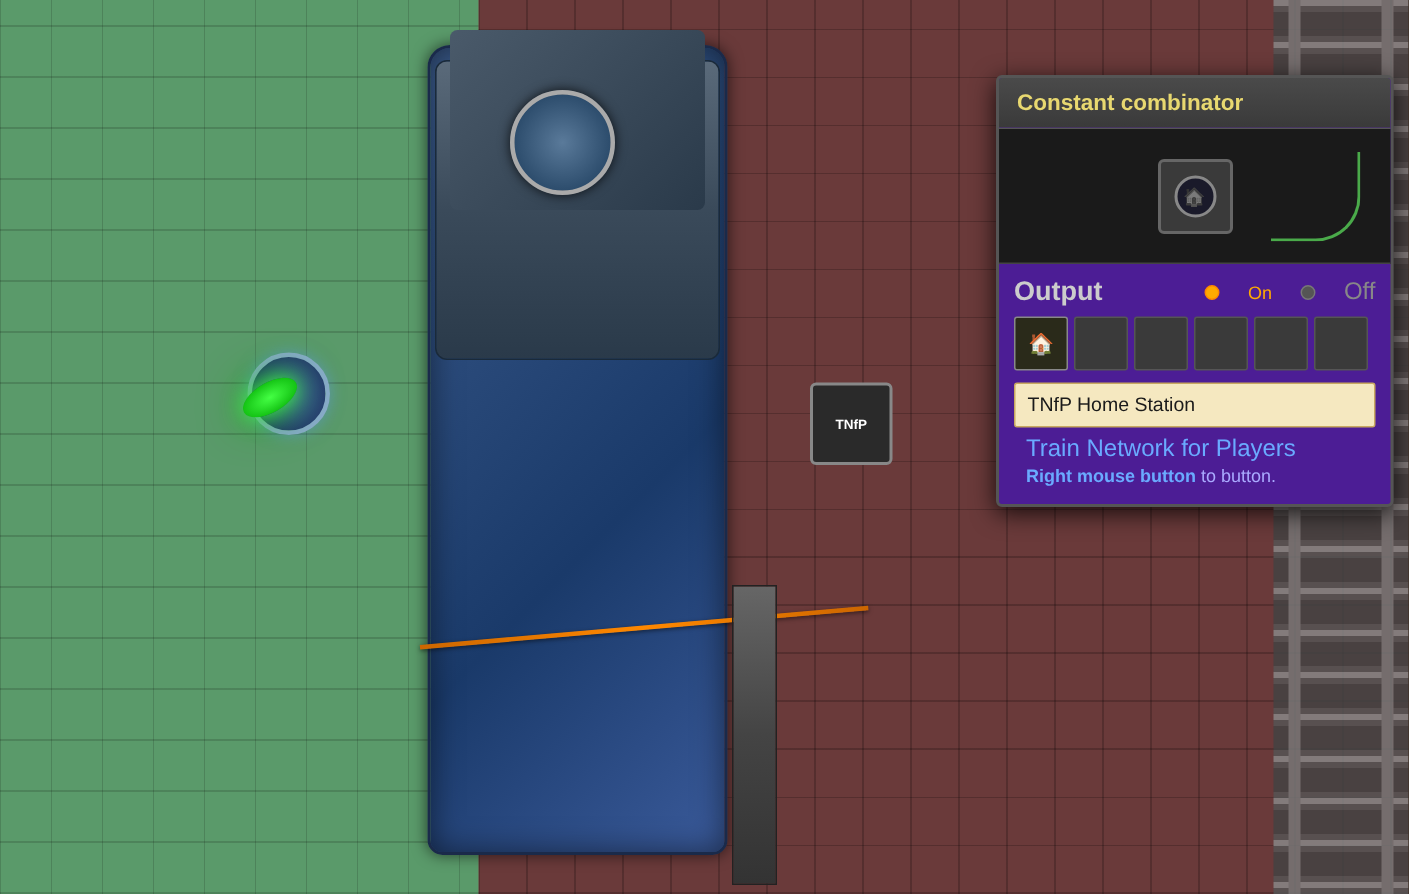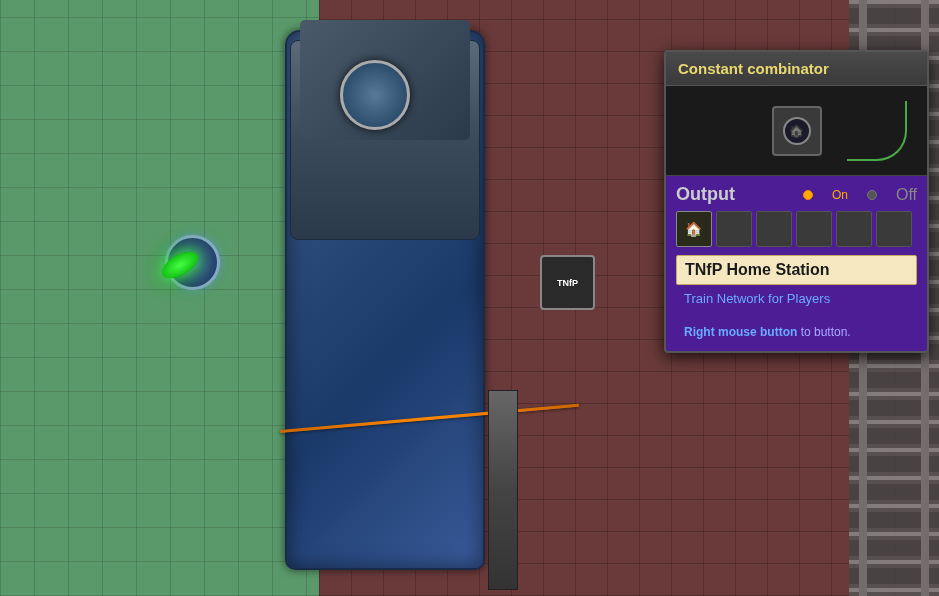--- a/index.html
+++ b/index.html
@@ -364,33 +364,33 @@
     .station-name-box {
       background: #f5e8c0;
       border: 1px solid #c8a860;
       border-radius: 2px;
       padding: 5px 8px;
       margin-bottom: 2px;
     }
 
     .station-name-text {
       color: #1a1a1a;
-      font-size: 16px;
-      font-weight: bold;
+      font-size: 13px;
+      font-weight: normal;
     }
 
     
     .network-info {
       padding: 4px 8px;
     }
 
     .network-name {
       color: #6aaaff;
-      font-size: 13px;
-      margin-bottom: 19px;
+      font-size: 16px;
+      margin-bottom: 1px;
     }
 
     .clear-instruction {
       color: #aaaaff;
       font-size: 12px;
     }
 
     .clear-instruction .rmb {
       color: #6aaaff;
       font-weight: bold;

